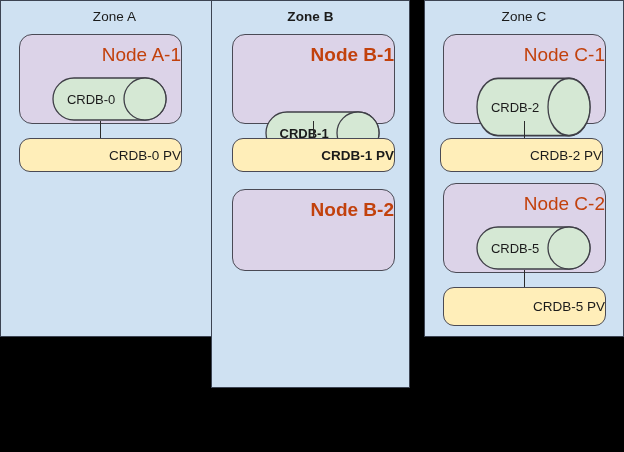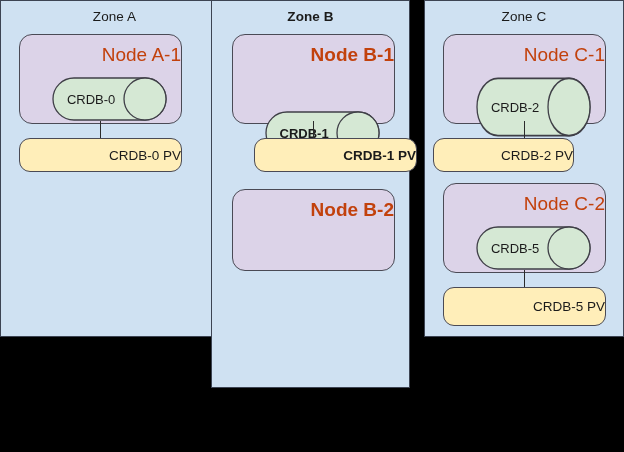--- a/index.html
+++ b/index.html
@@ -142,21 +142,21 @@
         <svg viewBox="0 0 115 44" preserveAspectRatio="none">
           <path d="M22,1 L93,1 A21,21 0 0 1 93,43 L22,43 A21,21 0 0 1 22,1 Z" fill="#d5e8d4" stroke="#3f3f47" stroke-width="1.3"></path>
           <ellipse cx="93" cy="22" rx="21" ry="21" fill="#d5e8d4" stroke="#3f3f47" stroke-width="1.3"></ellipse>
         </svg>
         <div class="cyl-label">CRDB-1</div>
       </div>
     </div>
 
     <div class="connector" style="left:101px; top:120px; height:19px;"></div>
 
-    <div class="pv" style="left:20px; top:137px; width:163px; height:34px;margin-left:22px;">
+    <div class="pv" style="left:20px; top:137px; width:163px; height:34px;">
       <span class="pv-label">CRDB-1 PV</span>
     </div>
 
     <div class="node" style="left:20px; top:188px; width:163px; height:82px;">
       <div class="node-title">Node B-2</div>
     </div>
   </div>
 
   <div class="zone" style="left:424px; top:0px; width:200px; height:337px;">
     <div class="zone-title">Zone C</div>
@@ -168,21 +168,21 @@
         <svg viewBox="0 0 115 44" preserveAspectRatio="none">
           <path d="M22,1 L93,1 A21,21 0 0 1 93,43 L22,43 A21,21 0 0 1 22,1 Z" fill="#d5e8d4" stroke="#3f3f47" stroke-width="1.3"></path>
           <ellipse cx="93" cy="22" rx="21" ry="21" fill="#d5e8d4" stroke="#3f3f47" stroke-width="1.3"></ellipse>
         </svg>
         <div class="cyl-label">CRDB-2</div>
       </div>
     </div>
 
     <div class="connector" style="left:99px; top:120px; height:19px;"></div>
 
-    <div class="pv" style="left:8px; top:137px; width:141px; height:34px;">
+    <div class="pv" style="left:15px; top:137px; width:163px; height:34px;">
       <span class="pv-label">CRDB-2 PV</span>
     </div>
 
     <div class="node" style="left:18px; top:182px; width:163px; height:90px;padding-left:44px;">
       <div class="node-title">Node C-2</div>
 
       <div class="cyl" style="left:32px; top:42px; width:115px; height:44px;text-decoration:underline;">
         <svg viewBox="0 0 115 44" preserveAspectRatio="none">
           <path d="M22,1 L93,1 A21,21 0 0 1 93,43 L22,43 A21,21 0 0 1 22,1 Z" fill="#d5e8d4" stroke="#3f3f47" stroke-width="1.3"></path>
           <ellipse cx="93" cy="22" rx="21" ry="21" fill="#d5e8d4" stroke="#3f3f47" stroke-width="1.3"></ellipse>

